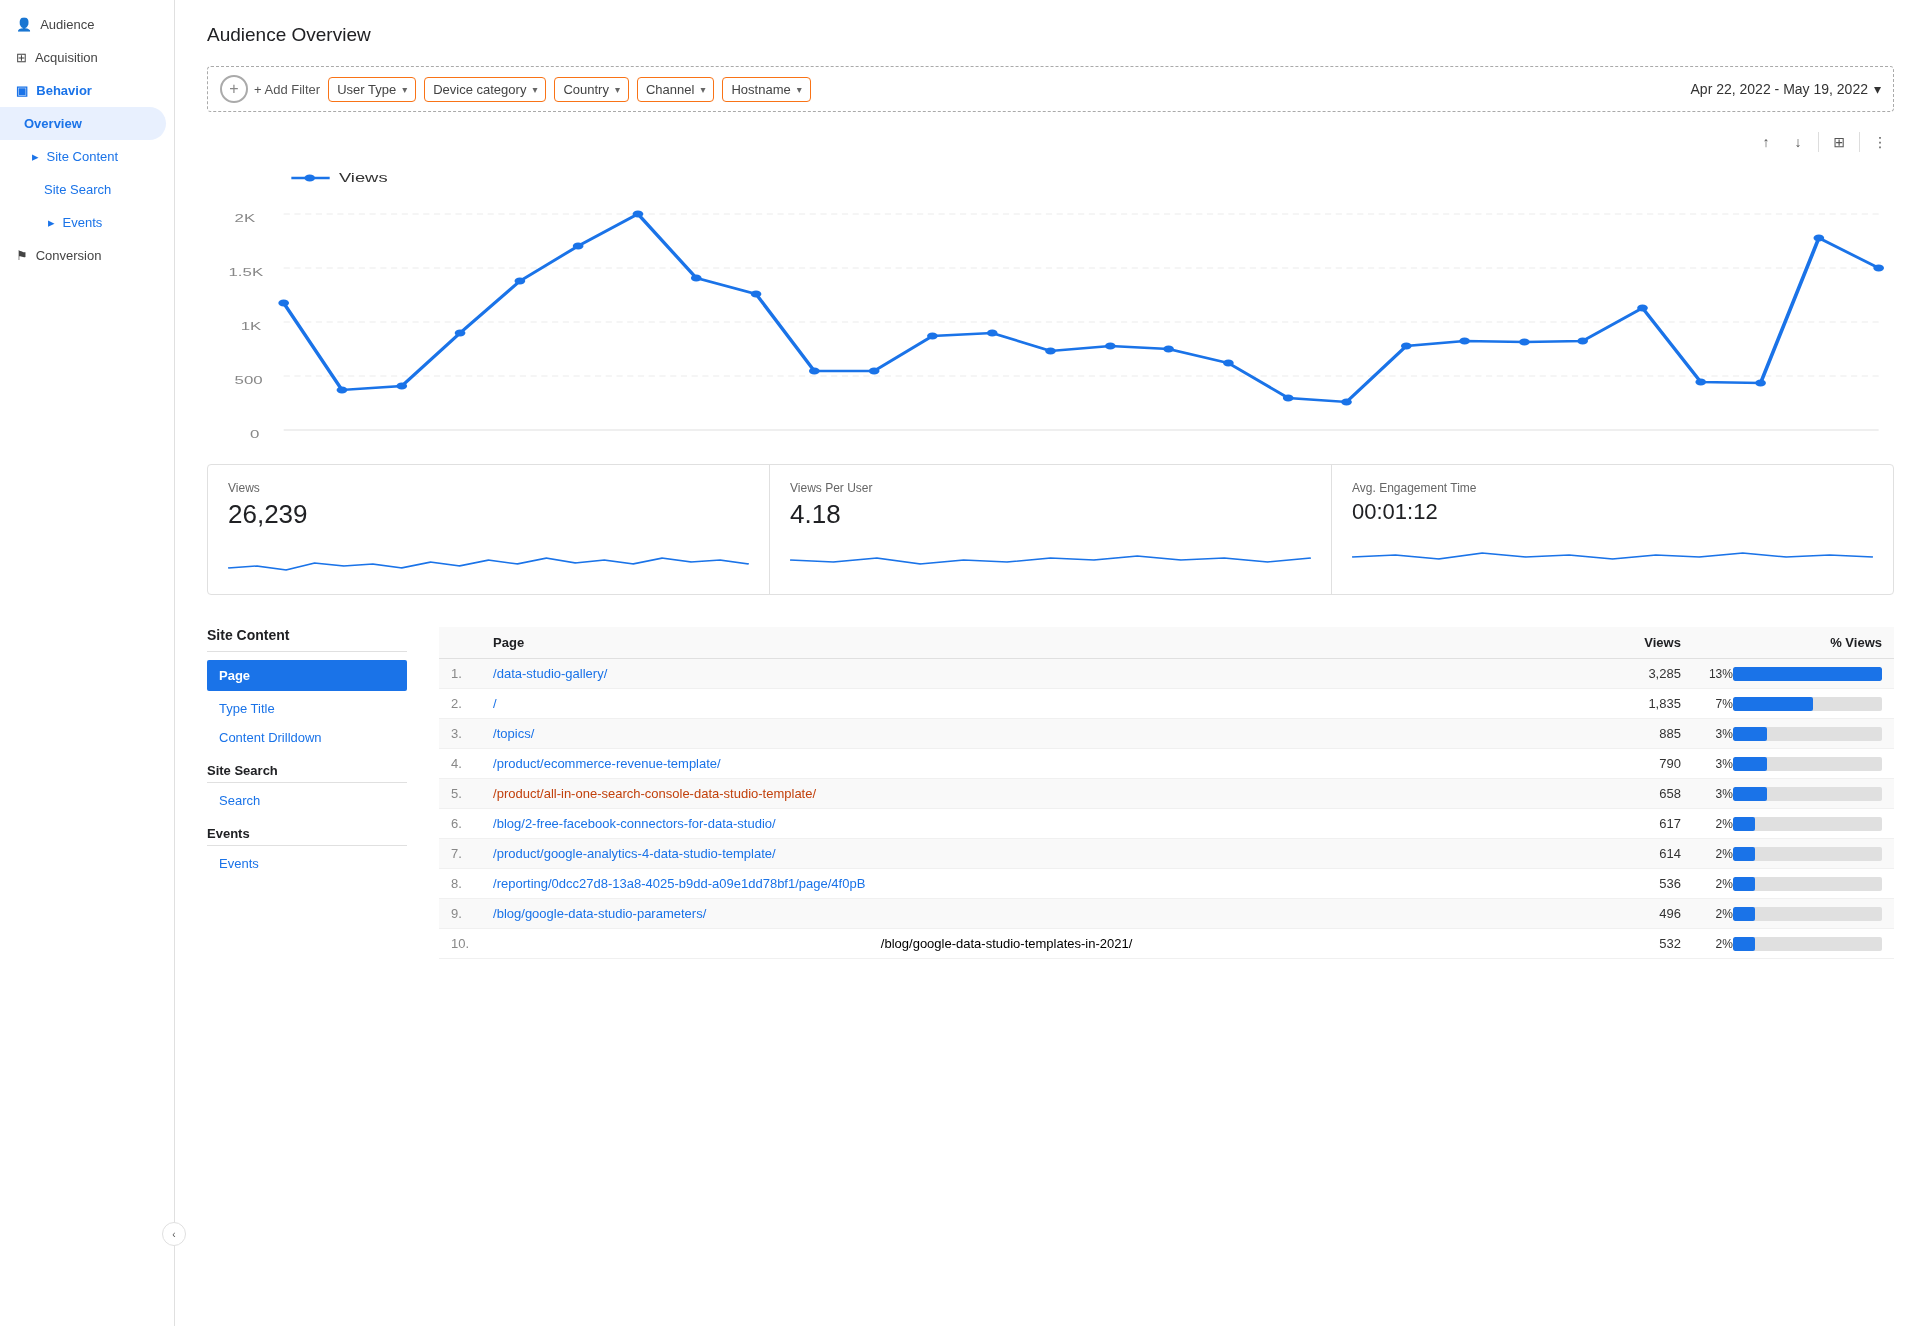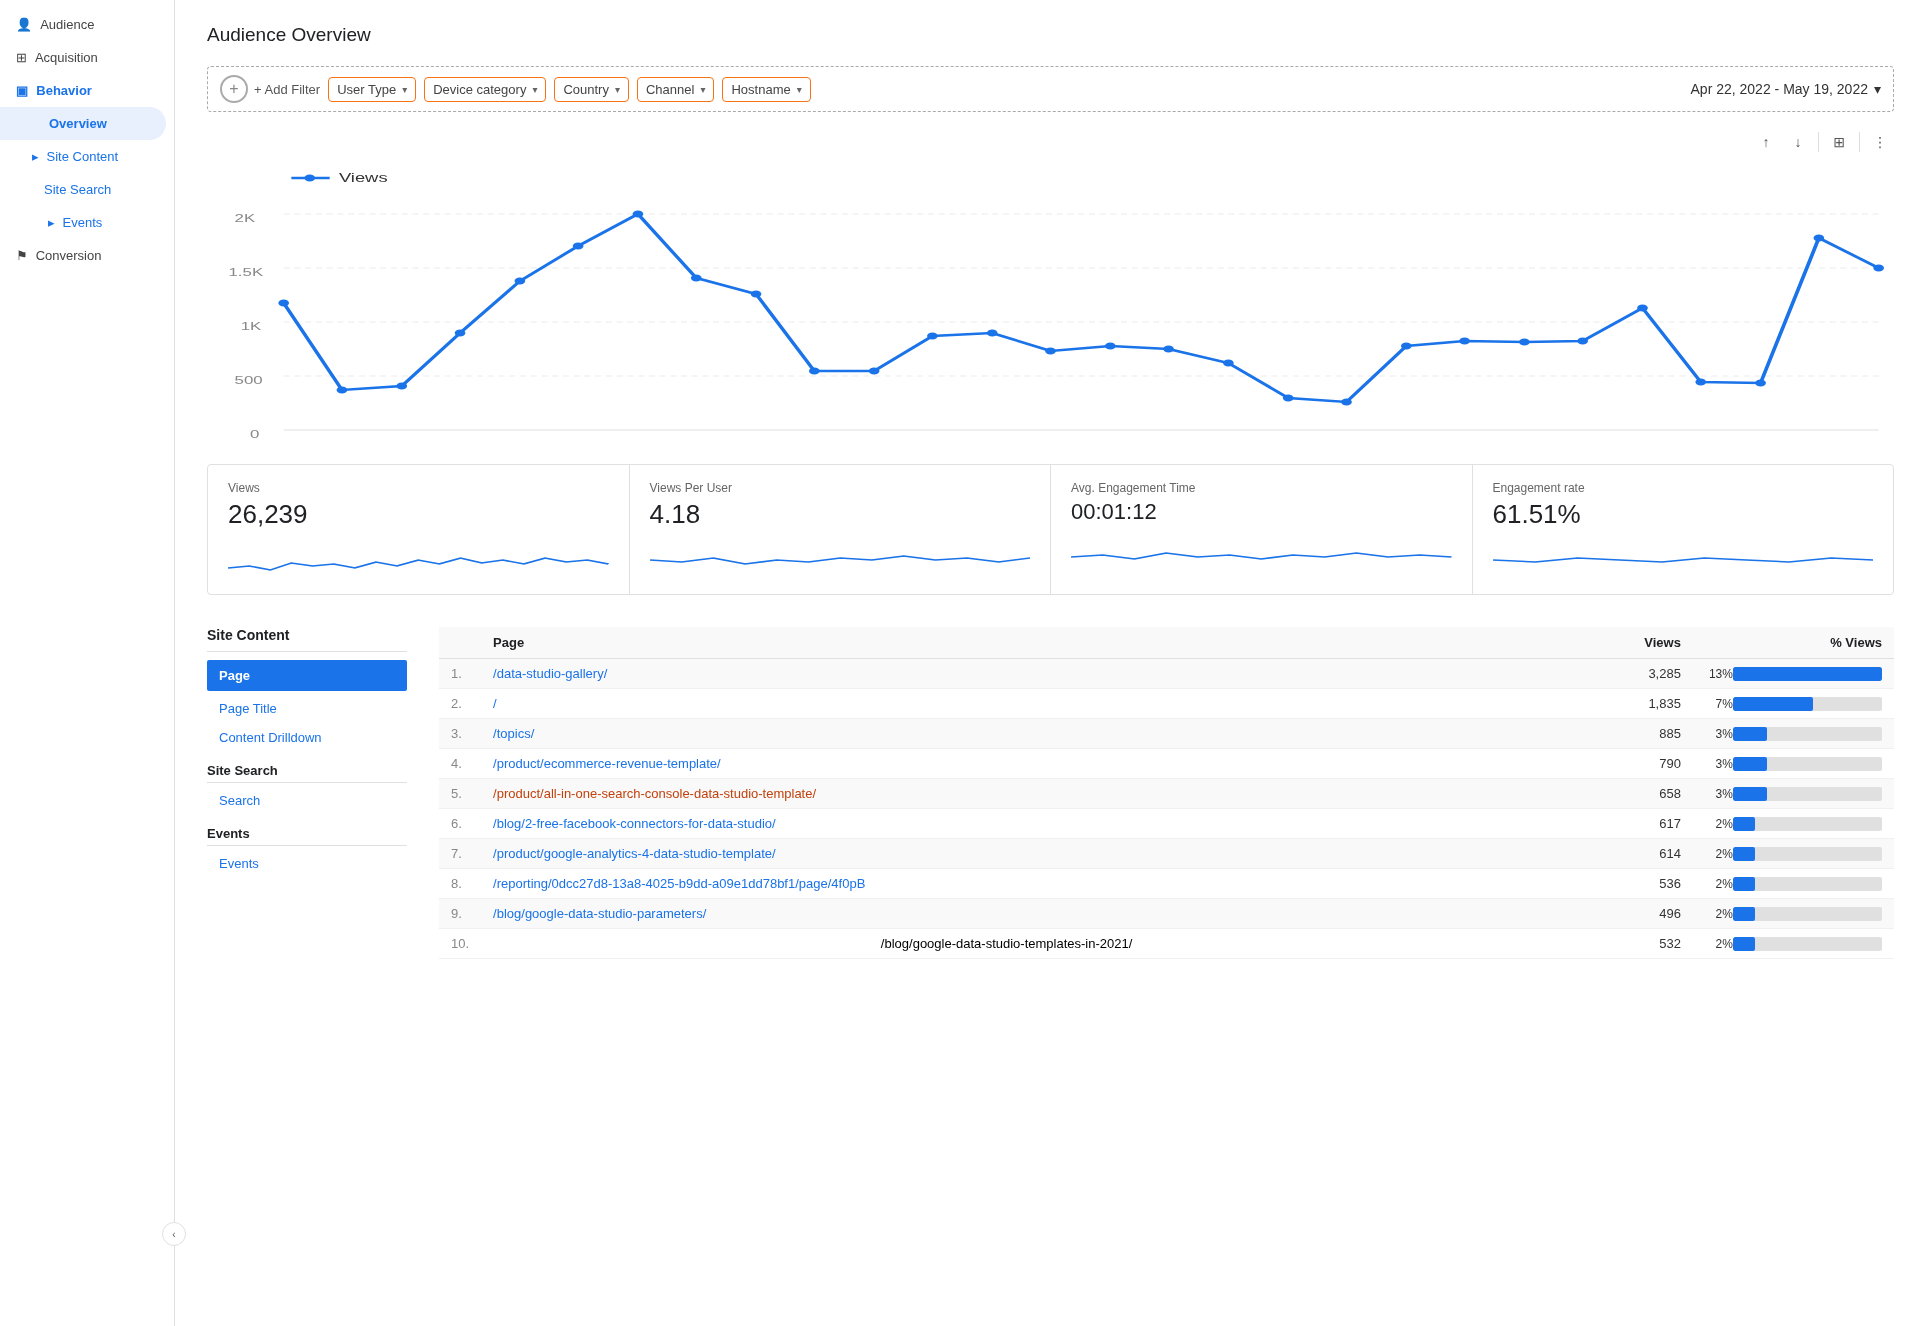--- a/index.html
+++ b/index.html
@@ -252,21 +252,21 @@
     <span>Audience</span>
   </div>
   <div class="sidebar-item">
     <span>⊞</span>
     <span>Acquisition</span>
   </div>
   <div class="sidebar-item" style="color:#1a73e8;font-weight:600;">
     <span>▣</span>
     <span>Behavior</span>
   </div>
-  <div class="sidebar-item active" style="padding-left:49px;">
+  <div class="sidebar-item active" style="padding-left:24px;">
     <span>Overview</span>
   </div>
   <div class="sidebar-item sub" style="color:#1a73e8;">
     <span>▸</span>
     <span>Site Content</span>
   </div>
   <div class="sidebar-item sub" style="padding-left:44px;">
     <span>Site Search</span>
   </div>
   <div class="sidebar-item sub" style="color:#1a73e8;">
@@ -456,37 +456,28 @@
     </div>
     <div class="metric-card">
       <div class="metric-label">Avg. Engagement Time</div>
       <div class="metric-value" style="font-size:22px;">00:01:12</div>
       <div class="metric-sparkline">
         <svg class="sparkline" viewBox="0 0 180 40" preserveAspectRatio="none">
           <polyline fill="none" stroke="#1a73e8" stroke-width="1.5" points="0,24 15,22 30,26 45,20 60,24 75,22 90,26 105,22 120,24 135,20 150,24 165,22 180,24"></polyline>
         </svg>
       </div>
     </div>
-    <div class="metric-card">
-      <div class="metric-label">Engagement rate</div>
-      <div class="metric-value">61.51%</div>
-      <div class="metric-sparkline">
-        <svg class="sparkline" viewBox="0 0 180 40" preserveAspectRatio="none">
-          <polyline fill="none" stroke="#1a73e8" stroke-width="1.5" points="0,22 20,24 40,20 60,22 80,24 100,20 120,22 140,24 160,20 180,22"></polyline>
-        </svg>
-      </div>
-    </div>
   </div>
 
   <div class="bottom-section">
 
     <div class="site-content-nav">
       <h3>Site Content</h3>
       <div class="nav-item-active">Page</div>
-      <a class="nav-item-link">Page Title</a>
+      <a class="nav-item-link">Type Title</a>
       <a class="nav-item-link">Content Drilldown</a>
 
       <div class="nav-section-title">Site Search</div>
       <a class="nav-item-link">Search</a>
 
       <div class="nav-section-title">Events</div>
       <a class="nav-item-link">Events</a>
     </div>
 
     <div class="table-container">

